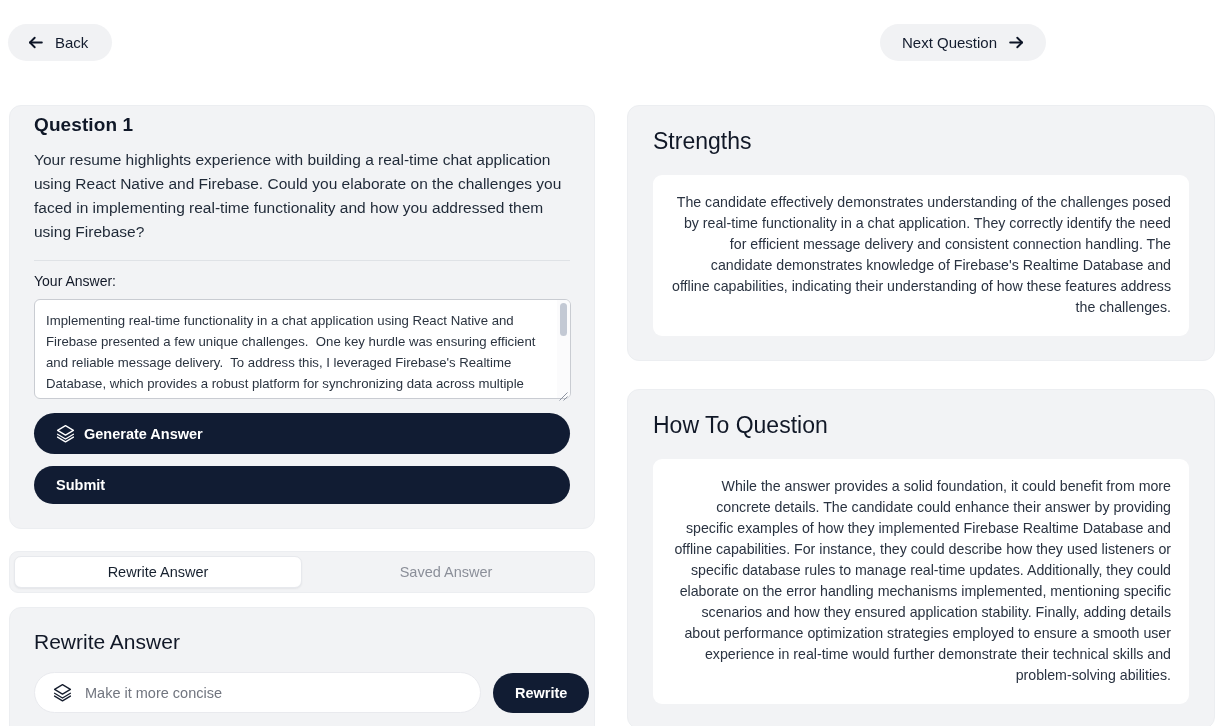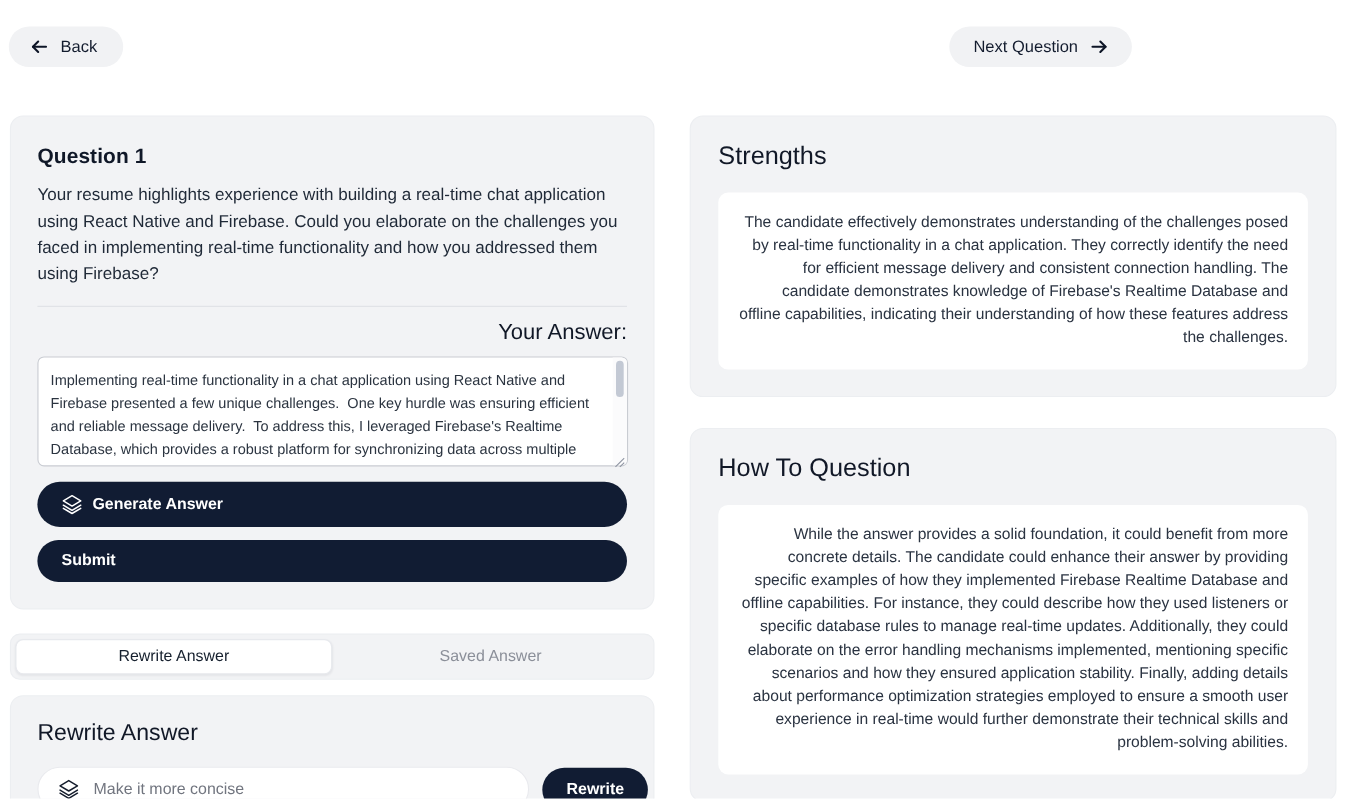--- a/index.html
+++ b/index.html
@@ -20,52 +20,51 @@
     position: absolute;
     display: inline-flex; align-items: center; gap: 10px;
     background: #f1f2f4;
     border: none; border-radius: 999px;
     padding: 9px 20px;
     font-size: 15px; color: #131c2e;
     cursor: pointer;
     font-family: "Liberation Sans", sans-serif;
   }
   .back-btn { left: 8px; top: 14px; padding-left: 18px; padding-right: 24px; }
-  .next-btn { right: 27px; top: 14px; padding-left: 22px; padding-right: 20px; }
+  .next-btn { right: 10px; top: 14px; padding-left: 22px; padding-right: 20px; }
   .arrow-svg { display: block; }
 
   
   .col-left {
     position: absolute; left: 9px; top: 95px; width: 586px;
   }
   .col-right {
     position: absolute; left: 627px; top: 95px; width: 588px;
   }
 
   
   .card {
     background: #f2f3f5;
     border-radius: 12px;
     border: 1px solid #eceef1;
   }
 
-  .question-card { padding: 26px 24px 24px 24px; }
+  .question-card { padding: 8px 24px 24px 24px; }
   .q-title {
     font-size: 19px; font-weight: bold; color: #101828;
     margin: 0 0 12px 0; letter-spacing: .1px;
   }
   .q-text {
     font-size: 15.5px; line-height: 24px; color: #1f2937;
     margin: 0 0 16px 0;
   }
   .divider { height: 1px; background: #dfe2e6; margin: 0 0 12px 0; }
   .ans-label {
-    font-size: 20px; color: #111827; font-weight: normal;
+    font-size: 14px; color: #111827; font-weight: normal;
     margin: 0 0 10px 0;
-    text-align: right;
   }
 
   .textarea-wrap { position: relative; width: 537px; }
   .answer-box {
     width: 537px; height: 100px;
     background: #ffffff;
     border: 1px solid #c9ccd2;
     border-radius: 6px;
     padding: 10px 20px 10px 11px;
     font-size: 13.2px; line-height: 21px;

